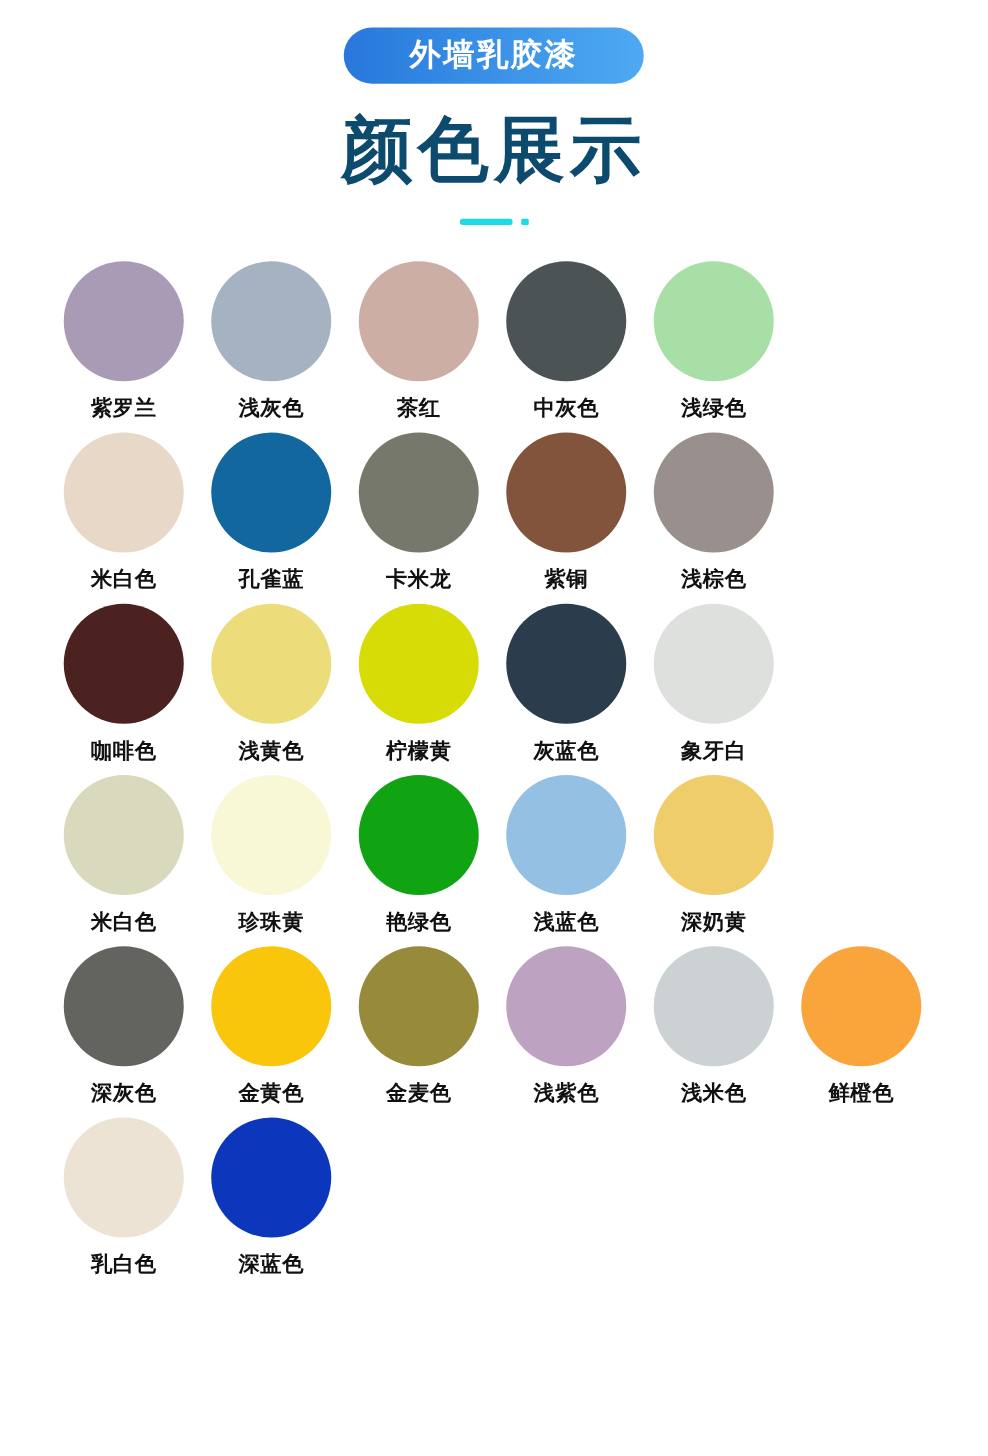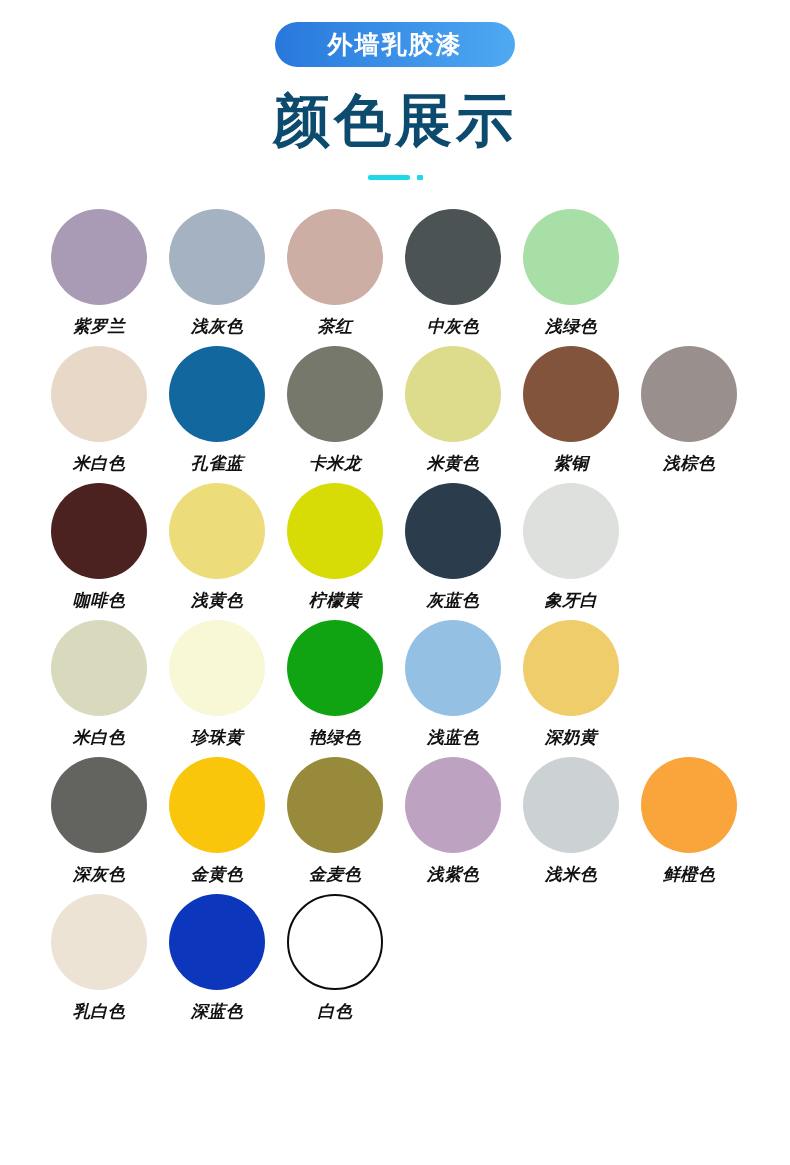--- a/index.html
+++ b/index.html
@@ -76,21 +76,20 @@
 
   
   .grid {
     margin-top: 26px;
     padding: 0 40px;
   }
 
   .row {
     display: flex;
     margin-bottom: 11px;
-    font-style: italic;
   }
 
   .cell {
     width: 118px;
     display: flex;
     flex-direction: column;
     align-items: center;
   }
 
   .swatch {
@@ -160,24 +159,20 @@
         </div>
         <div class="cell">
           <div class="swatch" style="background: rgb(18, 103, 159);"></div>
           <div class="swatch-label">孔雀蓝</div>
         </div>
         <div class="cell">
           <div class="swatch" style="background: rgb(119, 120, 108);"></div>
           <div class="swatch-label">卡米龙</div>
         </div>
         <div class="cell">
-          <div class="swatch" style="background: rgb(220, 220, 140);"></div>
-          <div class="swatch-label">米黄色</div>
-        </div>
-        <div class="cell">
           <div class="swatch" style="background: rgb(131, 84, 60);"></div>
           <div class="swatch-label">紫铜</div>
         </div>
         <div class="cell">
           <div class="swatch" style="background: rgb(153, 143, 141);"></div>
           <div class="swatch-label">浅棕色</div>
         </div>
       </div>
       <div class="row">
         <div class="cell">
@@ -251,20 +246,16 @@
       </div>
       <div class="row">
         <div class="cell">
           <div class="swatch" style="background: rgb(236, 227, 213);"></div>
           <div class="swatch-label">乳白色</div>
         </div>
         <div class="cell">
           <div class="swatch" style="background: rgb(12, 55, 189);"></div>
           <div class="swatch-label">深蓝色</div>
         </div>
-        <div class="cell">
-          <div class="swatch outlined" style="background: rgb(255, 255, 255);"></div>
-          <div class="swatch-label">白色</div>
-        </div>
       </div>
     </div>
 
 </div>
 
 </body></html>

